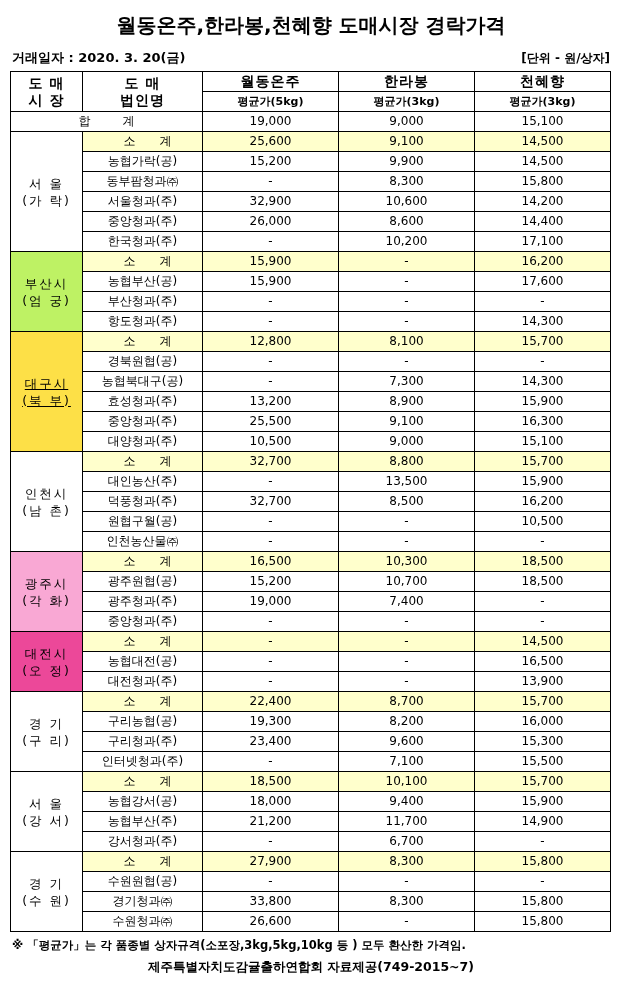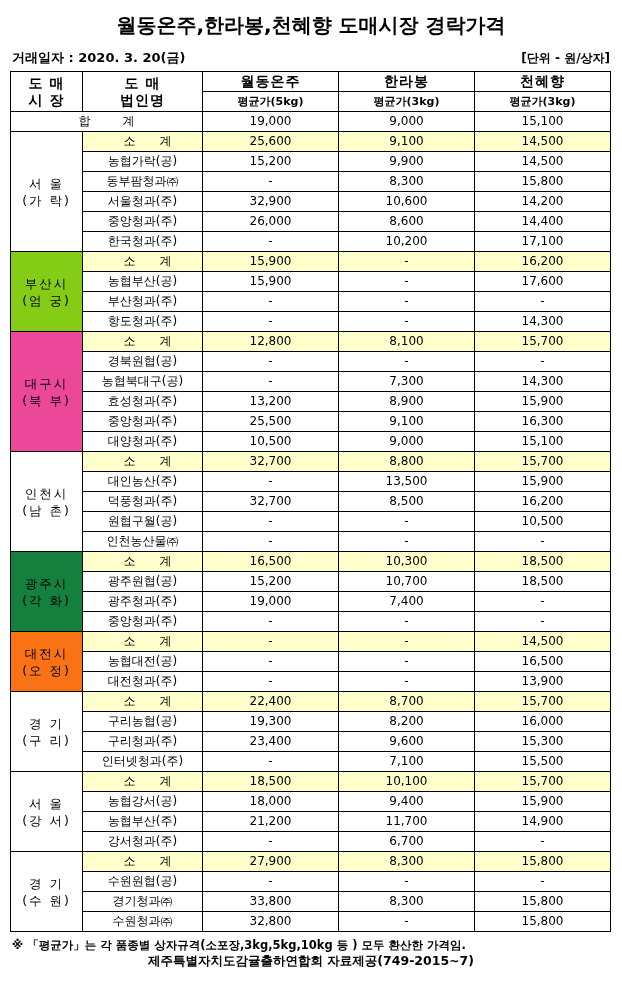--- a/index.html
+++ b/index.html
@@ -117,20 +117,21 @@
     font-size: 11.5px;
     font-weight: bold;
     margin-top: 6px;
     padding-left: 2px;
     white-space: nowrap;
   }
   .footer-center {
     text-align: center;
     font-size: 12.5px;
     font-weight: bold;
+    margin-top: 6px;
     white-space: nowrap;
   }
 </style>
 </head>
 <body>
 
 <div class="page">
 
   <div class="title">월동온주,한라봉,천혜향 도매시장 경락가격</div>
 
@@ -208,21 +209,21 @@
           <td class="num">8,600</td>
           <td class="num">14,400</td>
         </tr>
         <tr>
           <td class="corp">한국청과(주)</td>
           <td class="dash">-</td>
           <td class="num">10,200</td>
           <td class="num">17,100</td>
         </tr>
         <tr class="subtotal">
-          <td class="market" rowspan="4" style="background: #84cc16;">
+          <td class="market" rowspan="4" style="background: #bef264;">
             <span class="m1">부산시</span>
             <span class="m2">(엄  궁)</span>
           </td>
           <td class="corp sumlabel">소      계</td>
           <td class="num">15,900</td>
           <td class="dash">-</td>
           <td class="num">16,200</td>
         </tr>
         <tr>
           <td class="corp">농협부산(공)</td>
@@ -236,21 +237,21 @@
           <td class="dash">-</td>
           <td class="dash">-</td>
         </tr>
         <tr>
           <td class="corp">항도청과(주)</td>
           <td class="dash">-</td>
           <td class="dash">-</td>
           <td class="num">14,300</td>
         </tr>
         <tr class="subtotal">
-          <td class="market" rowspan="6" style="background: #ec4899;">
+          <td class="market" rowspan="6" style="background: #fde047; text-decoration: underline;">
             <span class="m1">대구시</span>
             <span class="m2">(북  부)</span>
           </td>
           <td class="corp sumlabel">소      계</td>
           <td class="num">12,800</td>
           <td class="num">8,100</td>
           <td class="num">15,700</td>
         </tr>
         <tr>
           <td class="corp">경북원협(공)</td>
@@ -310,21 +311,21 @@
           <td class="dash">-</td>
           <td class="num">10,500</td>
         </tr>
         <tr>
           <td class="corp">인천농산물㈜</td>
           <td class="dash">-</td>
           <td class="dash">-</td>
           <td class="dash">-</td>
         </tr>
         <tr class="subtotal">
-          <td class="market" rowspan="4" style="background: #15803d;">
+          <td class="market" rowspan="4" style="background: #f9a8d4;">
             <span class="m1">광주시</span>
             <span class="m2">(각  화)</span>
           </td>
           <td class="corp sumlabel">소      계</td>
           <td class="num">16,500</td>
           <td class="num">10,300</td>
           <td class="num">18,500</td>
         </tr>
         <tr>
           <td class="corp">광주원협(공)</td>
@@ -338,21 +339,21 @@
           <td class="num">7,400</td>
           <td class="dash">-</td>
         </tr>
         <tr>
           <td class="corp">중앙청과(주)</td>
           <td class="dash">-</td>
           <td class="dash">-</td>
           <td class="dash">-</td>
         </tr>
         <tr class="subtotal">
-          <td class="market" rowspan="3" style="background: #f97316;">
+          <td class="market" rowspan="3" style="background: #ec4899;">
             <span class="m1">대전시</span>
             <span class="m2">(오  정)</span>
           </td>
           <td class="corp sumlabel">소      계</td>
           <td class="dash">-</td>
           <td class="dash">-</td>
           <td class="num">14,500</td>
         </tr>
         <tr>
           <td class="corp">농협대전(공)</td>
@@ -439,21 +440,21 @@
           <td class="dash">-</td>
         </tr>
         <tr>
           <td class="corp">경기청과㈜</td>
           <td class="num">33,800</td>
           <td class="num">8,300</td>
           <td class="num">15,800</td>
         </tr>
         <tr>
           <td class="corp">수원청과㈜</td>
-          <td class="num">32,800</td>
+          <td class="num">26,600</td>
           <td class="dash">-</td>
           <td class="num">15,800</td>
         </tr>
       </tbody>
   </table>
 
   <div class="footnote">※ 「평균가」는 각 품종별 상자규격(소포장,3kg,5kg,10kg 등 ) 모두 환산한 가격임.</div>
   <div class="footer-center">제주특별자치도감귤출하연합회 자료제공(749-2015~7)</div>
 
 </div>

